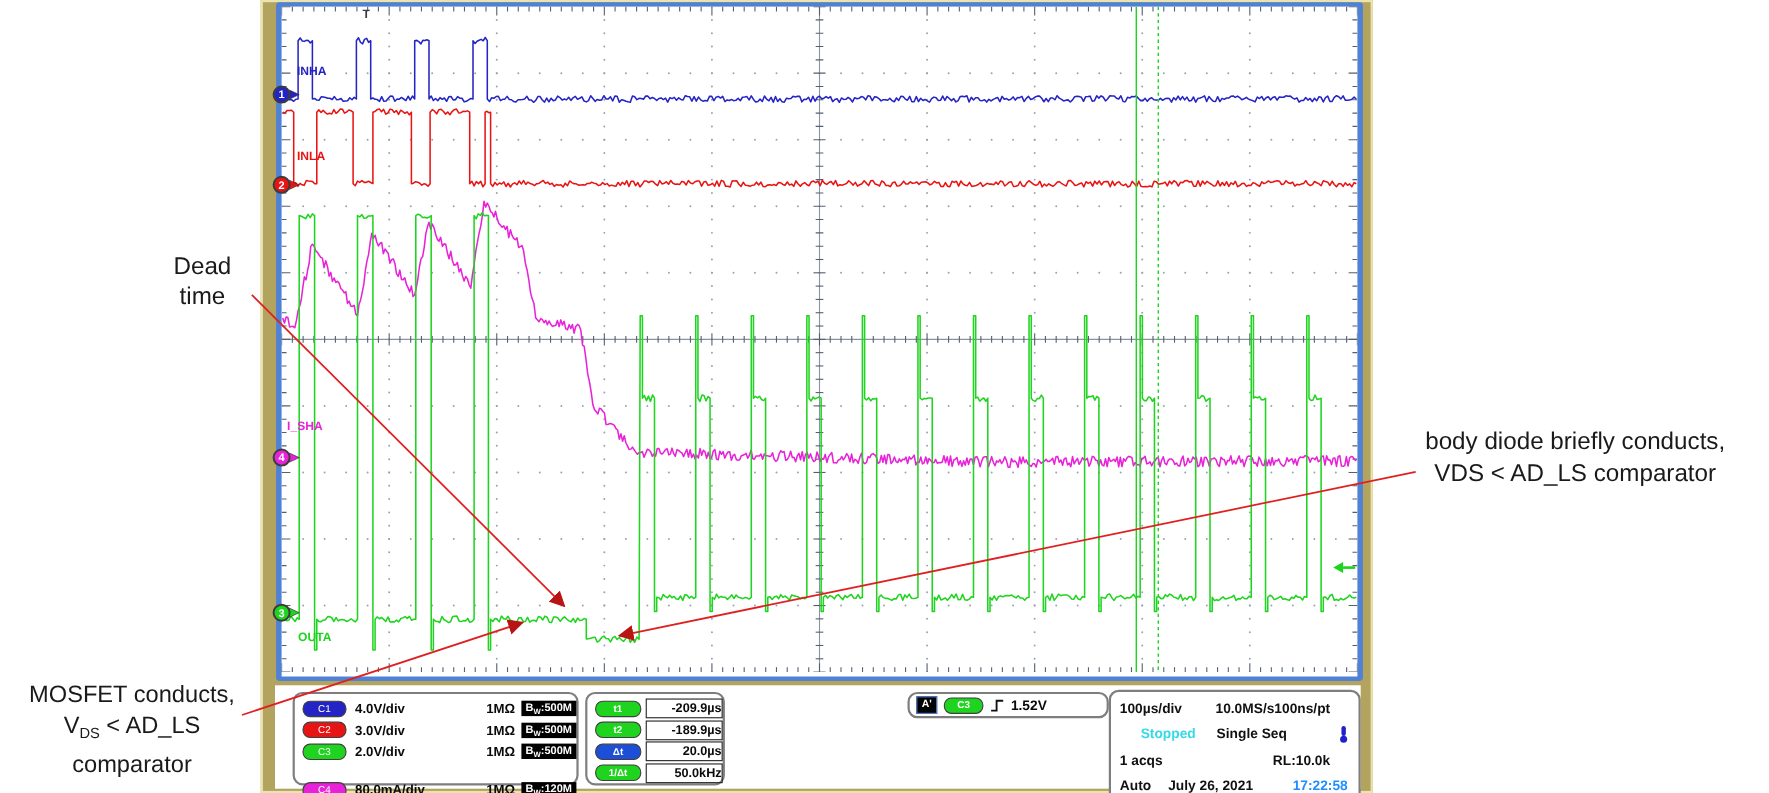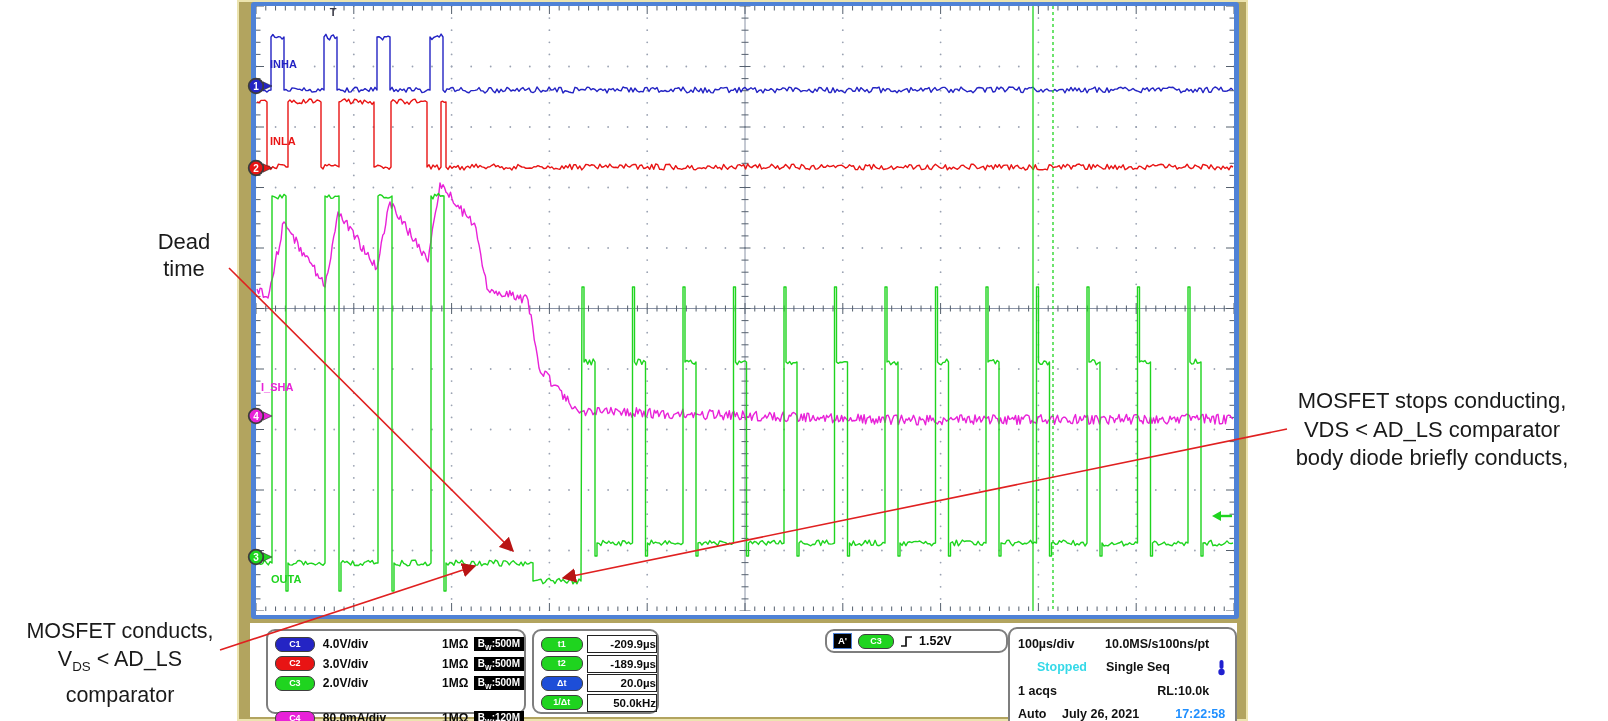--- a/index.html
+++ b/index.html
@@ -15,21 +15,21 @@
   #readout-area{position:absolute;left:250px;top:623px;width:987px;height:94px;background:#ffffff;}
   
   .panel{position:absolute;background:#fff;border:2px solid #7e7e7e;border-radius:9px;box-sizing:border-box;}
   #channels-panel{left:266px;top:629px;width:260px;height:85px;}
   #cursors-panel{left:532px;top:629px;width:127px;height:85px;}
   #trigger-panel{left:825px;top:629px;width:183px;height:24px;display:flex;align-items:center;}
   #acq-panel{left:1008px;top:627px;width:229px;height:104px;display:grid;
      grid-template-rows:repeat(4,1fr);padding:3px 8px;}
   .ch-row,.cur-row{position:absolute;left:0;height:18px;display:flex;align-items:center;width:100%;}
   .ch-badge{width:38px;height:13px;border-radius:7px;border:1.5px solid #3f3f3f;color:#fff;
-     font-weight:bold;font-size:9px;line-height:13px;text-align:center;margin-left:7px;box-sizing:content-box;}
+     font-weight:normal;font-size:9px;line-height:13px;text-align:center;margin-left:7px;box-sizing:content-box;}
   .ch-scale{margin-left:8px;font-weight:bold;font-size:12px;color:#0a0a0a;width:120px;}
   .ch-imp{font-weight:bold;font-size:12px;color:#0a0a0a;width:32px;}
   .bw{background:#000;color:#fff;font-weight:bold;font-size:10px;height:14px;line-height:14px;
      padding:0 4px;white-space:nowrap;}
   .bw sub{font-size:7px;}
   .cur-badge{width:40px;height:13px;border-radius:7px;border:1.5px solid #3f3f3f;color:#fff;
      font-weight:bold;font-size:9px;line-height:13px;text-align:center;margin-left:7px;}
   .cur-box{margin-left:4px;width:66px;height:16px;border:1px solid #222;
      font-weight:bold;font-size:11.5px;line-height:16px;color:#0a0a0a;padding-left:3px;text-align:right;}
   #trig-a-badge{width:17px;height:14px;background:#000;border:1.5px solid #4f82d6;color:#fff;
@@ -1434,23 +1434,22 @@
   <div id="ann-dead" class="ann">
     <div>Dead</div>
     <div>time</div>
   </div>
   <div id="ann-conducts" class="ann">
     <div>MOSFET conducts,</div>
     <div><span>V</span><sub>DS</sub><span> &lt; AD_LS</span></div>
     <div>comparator</div>
   </div>
   <div id="ann-stops" class="ann">
-    <div>MOSFET stops conducting,</div>
+    <div>body diode briefly conducts,</div>
     <div>VDS &lt; AD_LS comparator</div>
-    <div>body diode briefly conducts,</div>
   </div>
 
   <svg id="overlay-svg" width="1608" height="721">
       <defs>
         <marker id="arr" viewBox="0 0 10 10" refX="9" refY="5" markerWidth="9" markerHeight="9" orient="auto-start-reverse">
           <path d="M0,0L10,5L0,10z" fill="#b91414"></path>
         </marker>
       </defs>
       <line x1="229" y1="268" x2="513" y2="551" stroke="#e02020" stroke-width="1.6" marker-end="url(#arr)"></line>
       <line x1="220" y1="650" x2="475" y2="566" stroke="#e02020" stroke-width="1.6" marker-end="url(#arr)"></line>

